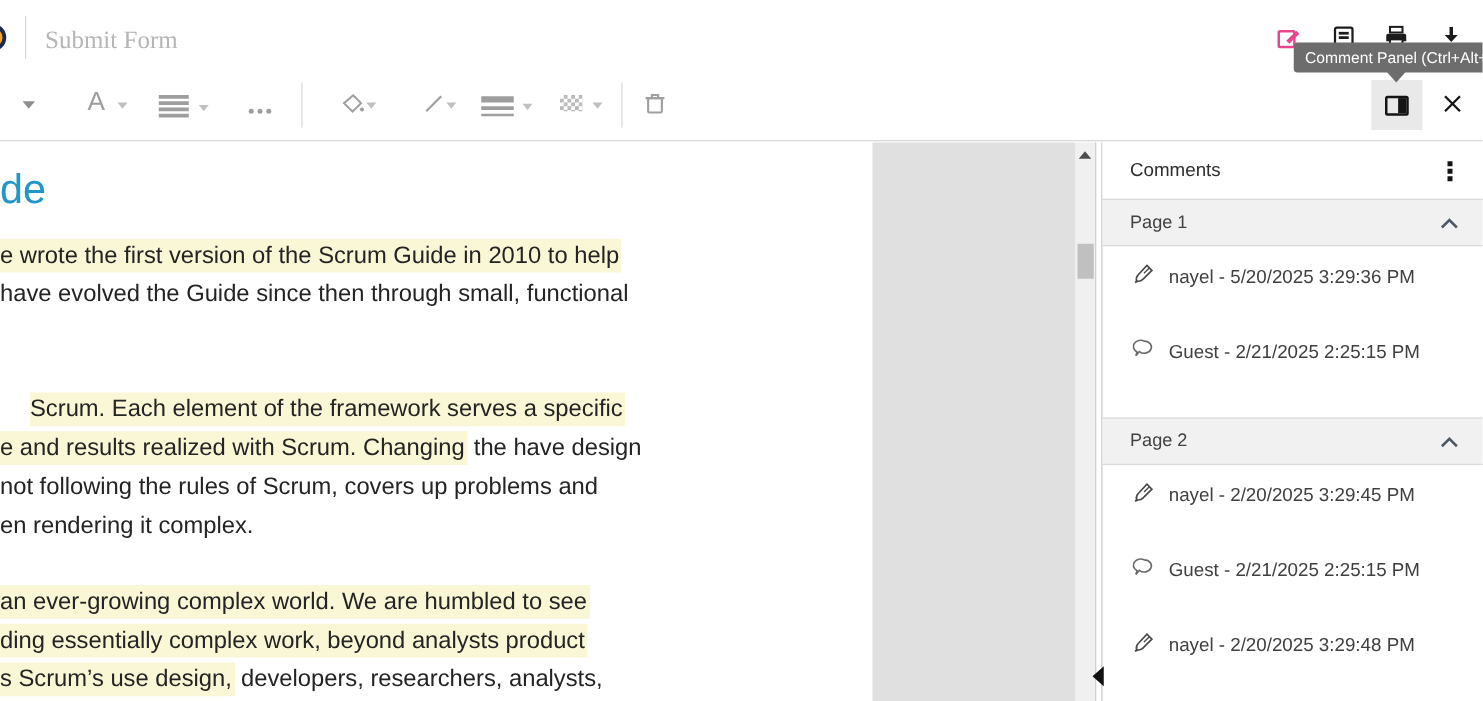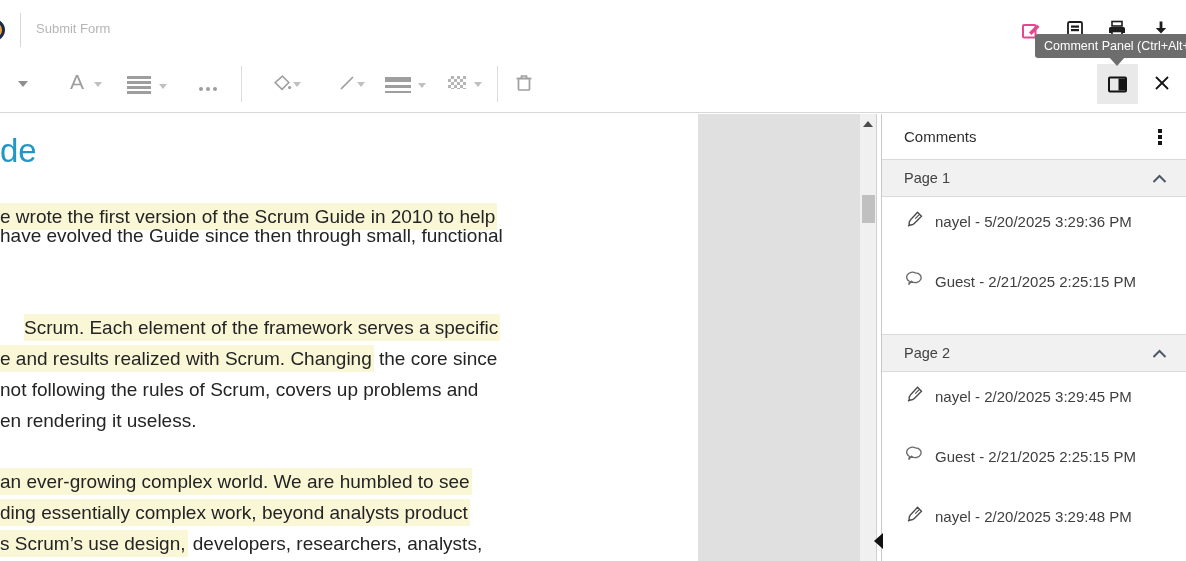--- a/index.html
+++ b/index.html
@@ -6,21 +6,21 @@
   body { font-family:"Liberation Sans", sans-serif; background:#fff; }
   .app { position:relative; width:1186px; height:561px; overflow:hidden; background:#fff;
          --accent:#e8468f; --blue:#2196c8; --hl:#faf7d7; --tipbg:#6d6d6d; }
 
   
   .toolbar { position:absolute; left:0; top:0; width:1186px; height:113px; background:#fff;
              border-bottom:1px solid #d8d8d8; z-index:5; }
   .logo-sliver { position:absolute; left:-17px; top:19px; width:22px; height:22px; border-radius:50%;
                  background:#f2a33c; border:3px solid #1b2a4a; }
   .tb-vdiv { position:absolute; left:20px; top:13px; width:1px; height:34px; background:#d6d6d6; }
-  .submit-form { position:absolute; left:36px; top:21px; font-size:13px; color:#b5b5b5; cursor:default; }
+  .submit-form { position:absolute; left:36px; top:21px; font-size:20px; color:#b5b5b5; cursor:default;font-family:Liberation Serif, serif; }
 
   .tbtn { position:absolute; background:none; border:none; cursor:pointer; }
   .caret { position:absolute; width:0; height:0; border-left:4px solid transparent;
            border-right:4px solid transparent; border-top:5px solid #c0c0c0; }
   .gray-A { position:absolute; font-size:21px; color:#9e9e9e; font-weight:400; }
   .bars i { display:block; background:#9e9e9e; }
   .dots span { display:inline-block; width:4px; height:4px; border-radius:50%; background:#9e9e9e; margin-right:3px; }
   .tb-div2 { position:absolute; width:1px; height:36px; background:#dcdcdc; top:66px; }
   .checker { position:absolute; width:18px; height:13px;
     background-image:linear-gradient(45deg,#b5b5b5 25%,transparent 25%,transparent 75%,#b5b5b5 75%),
@@ -185,26 +185,26 @@
       </svg>
     </button>
 
     <div class="tooltip">Comment Panel (Ctrl+Alt+0)</div>
     <div class="tooltip-arrow"></div>
   </div>
 
   <div class="doc-page">
     <div class="doc-heading">de</div>
     <div id="doc-lines">
-        <div class="doc-line" style="top: 90px;"><span class="hl">e wrote the first version of the Scrum Guide in 2010 to help</span></div>
+        <div class="doc-line" style="top: 78px;"><span class="hl">e wrote the first version of the Scrum Guide in 2010 to help</span></div>
         <div class="doc-line" style="top: 109px;"><span>have evolved the Guide since then through small, functional</span></div>
         <div class="doc-line" style="top: 201px; margin-left: 24px;"><span class="hl">Scrum. Each element of the framework serves a specific</span></div>
-        <div class="doc-line" style="top: 232px;"><span class="hl">e and results realized with Scrum. Changing</span><span> the core since</span></div>
+        <div class="doc-line" style="top: 232px;"><span class="hl">e and results realized with Scrum. Changing</span><span> the have design</span></div>
         <div class="doc-line" style="top: 263px;"><span>not following the rules of Scrum, covers up problems and</span></div>
-        <div class="doc-line" style="top: 294px;"><span>en rendering it useless.</span></div>
+        <div class="doc-line" style="top: 294px;"><span>en rendering it complex.</span></div>
         <div class="doc-line" style="top: 355px;"><span class="hl">an ever-growing complex world. We are humbled to see</span></div>
         <div class="doc-line" style="top: 386px;"><span class="hl">ding essentially complex work, beyond analysts product</span></div>
         <div class="doc-line" style="top: 417px;"><span class="hl">s Scrum’s use design,</span><span> developers, researchers, analysts,</span></div>
       </div>
   </div>
 
   <div class="viewer-bg"></div>
 
   <div class="vscroll">
     <button class="scroll-up">

